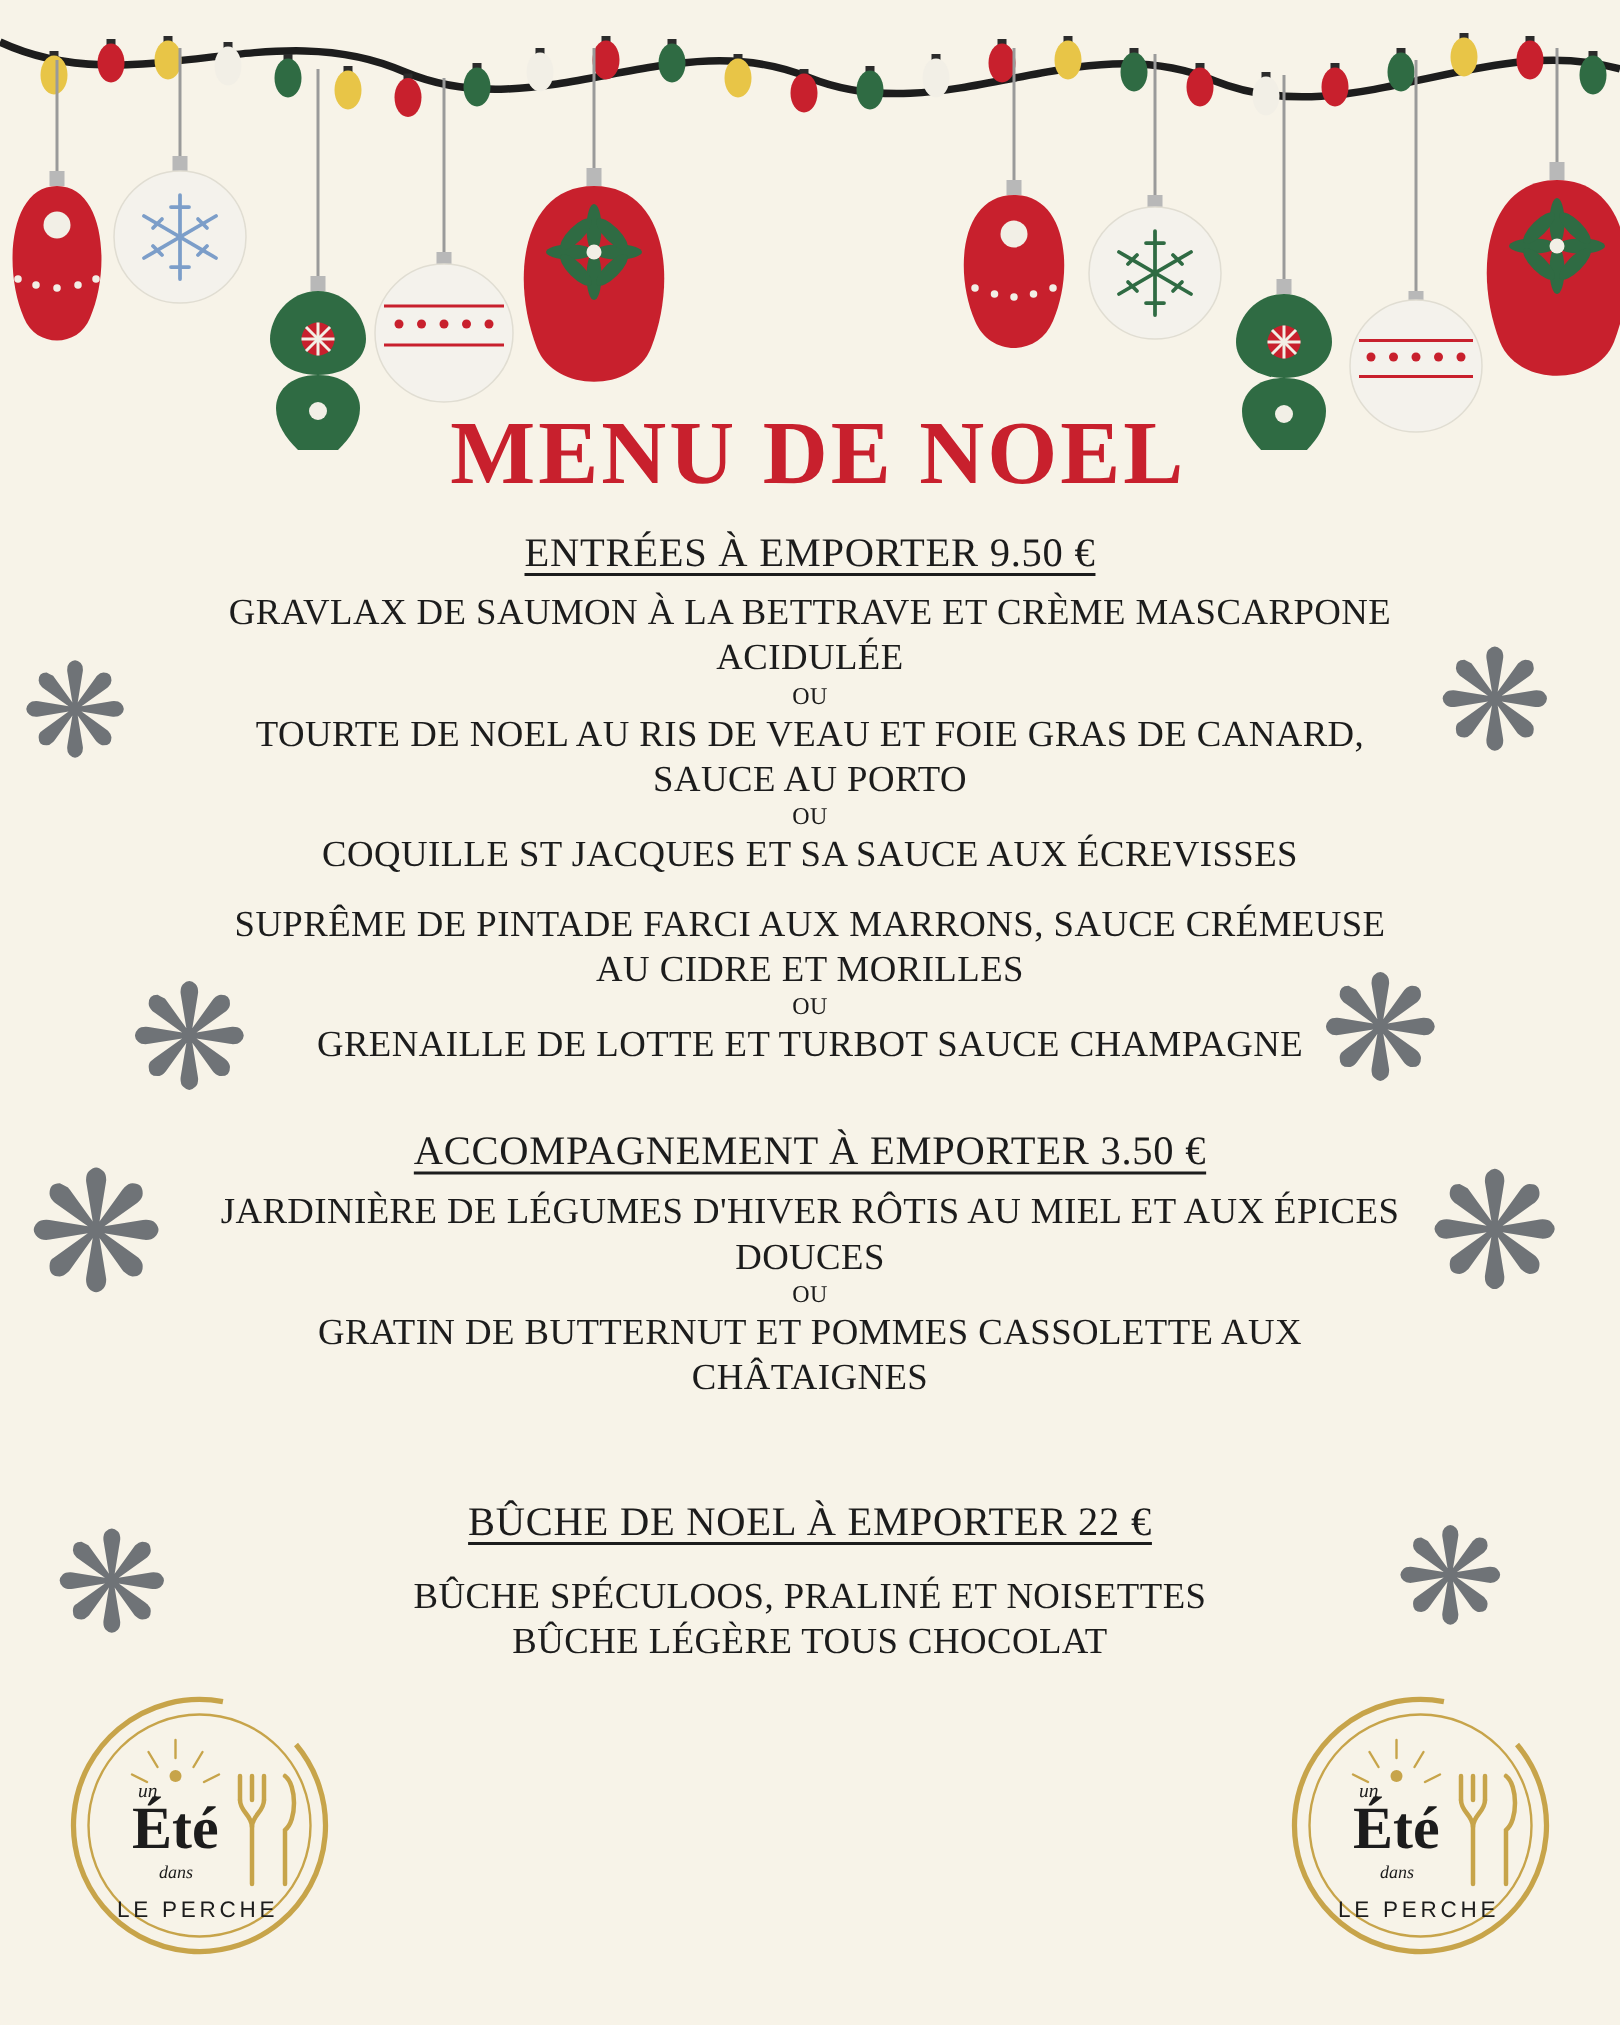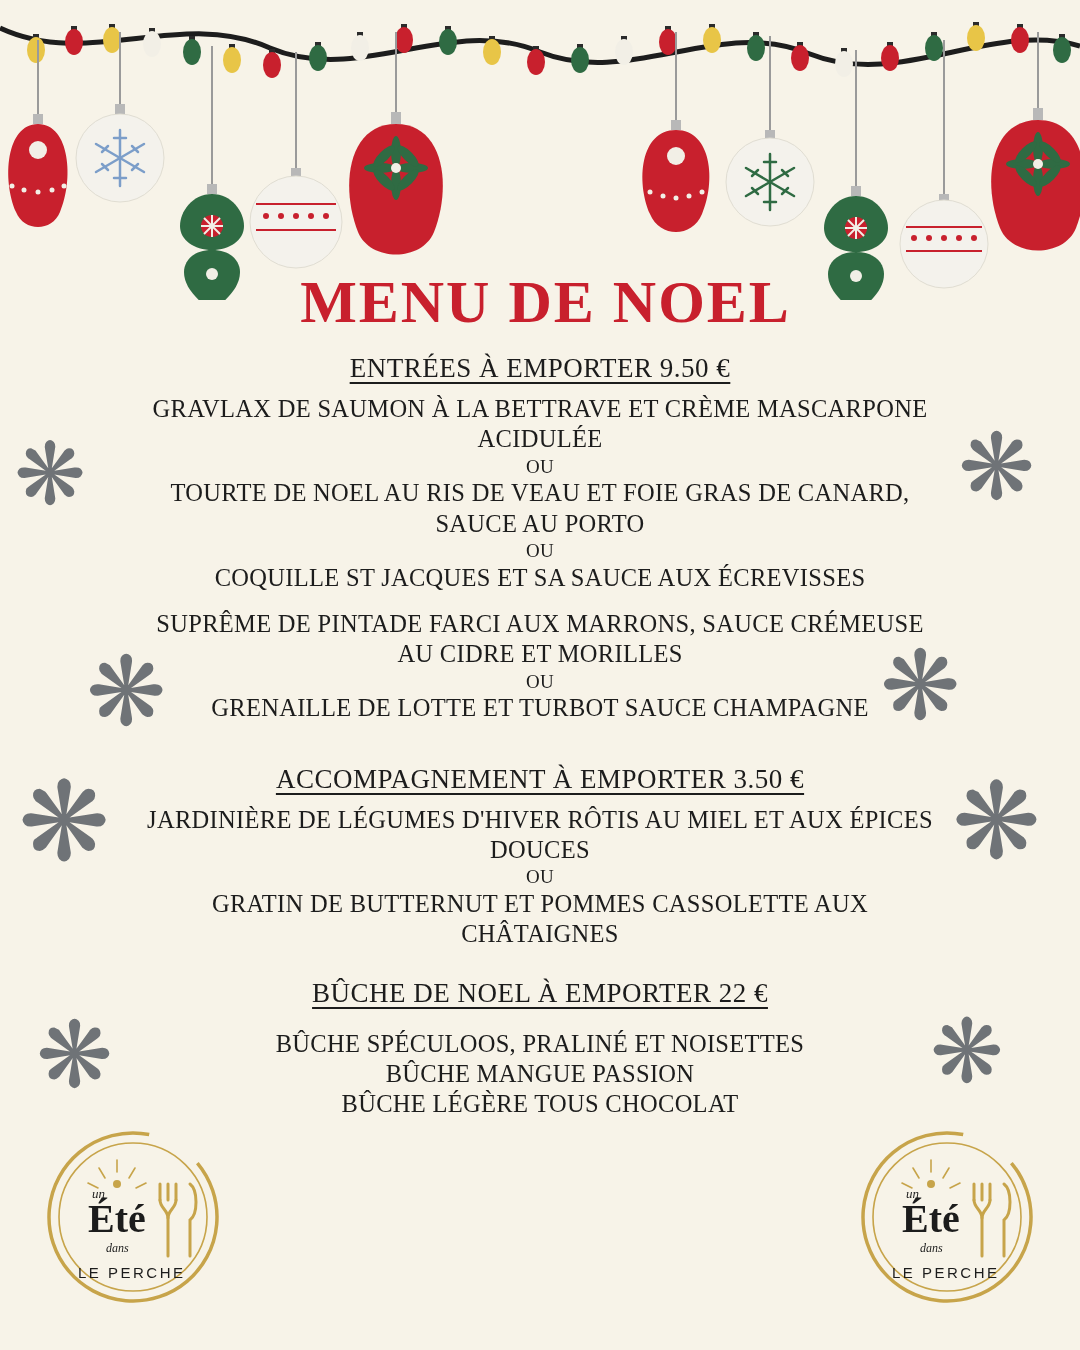--- a/index.html
+++ b/index.html
@@ -61,27 +61,27 @@
     margin-bottom: 10px;
   }
   .item {
     font-size: 24.5px;
     line-height: 1.24;
     letter-spacing: 0.3px;
     max-width: 800px;
     margin: 0 auto;
   }
   .ou {
-    font-size: 19px;
+    font-size: 16px;
     line-height: 1.24;
     letter-spacing: 0.3px;
   }
   .section-plats .section-heading { margin-bottom: 22px; }
   .section-accomp { margin-top: 40px; }
-  .section-buche  { margin-top: 28px; }
+  .section-buche  { margin-top: 64px; }
   .section-buche .section-heading { margin-bottom: 20px; }
 
   
   .logo {
     position: absolute;
     width: 178px;
     height: 178px;
   }
   .logo-left  { left: 44px;  top: 1128px; }
   .logo-right { right: 44px; top: 1128px; }
@@ -388,21 +388,20 @@
   <section class="section section-accomp">
     <h2 class="section-heading">ACCOMPAGNEMENT À EMPORTER 3.50 €</h2>
     <p class="item">JARDINIÈRE DE LÉGUMES D'HIVER RÔTIS AU MIEL ET AUX ÉPICES DOUCES</p>
     <p class="ou">OU</p>
     <p class="item">GRATIN DE BUTTERNUT ET POMMES CASSOLETTE AUX CHÂTAIGNES</p>
   </section>
 
   <section class="section section-buche">
     <h2 class="section-heading">BÛCHE DE NOEL À EMPORTER 22 €</h2>
     <p class="item">BÛCHE SPÉCULOOS, PRALINÉ ET NOISETTES</p>
-    <p class="item">BÛCHE MANGUE PASSION</p>
     <p class="item">BÛCHE LÉGÈRE TOUS CHOCOLAT</p>
   </section>
 
 </main>
 
 <svg class="logo logo-left" viewBox="0 0 178 178" xmlns="http://www.w3.org/2000/svg">
   <circle cx="89" cy="89" r="84" fill="none" stroke="#c7a44a" stroke-width="3.5" stroke-dasharray="470 60" transform="rotate(-40 89 89)"></circle>
   <circle cx="89" cy="89" r="74" fill="none" stroke="#c7a44a" stroke-width="1.6"></circle>
 
   <g stroke="#c7a44a" stroke-width="1.6" stroke-linecap="round">

